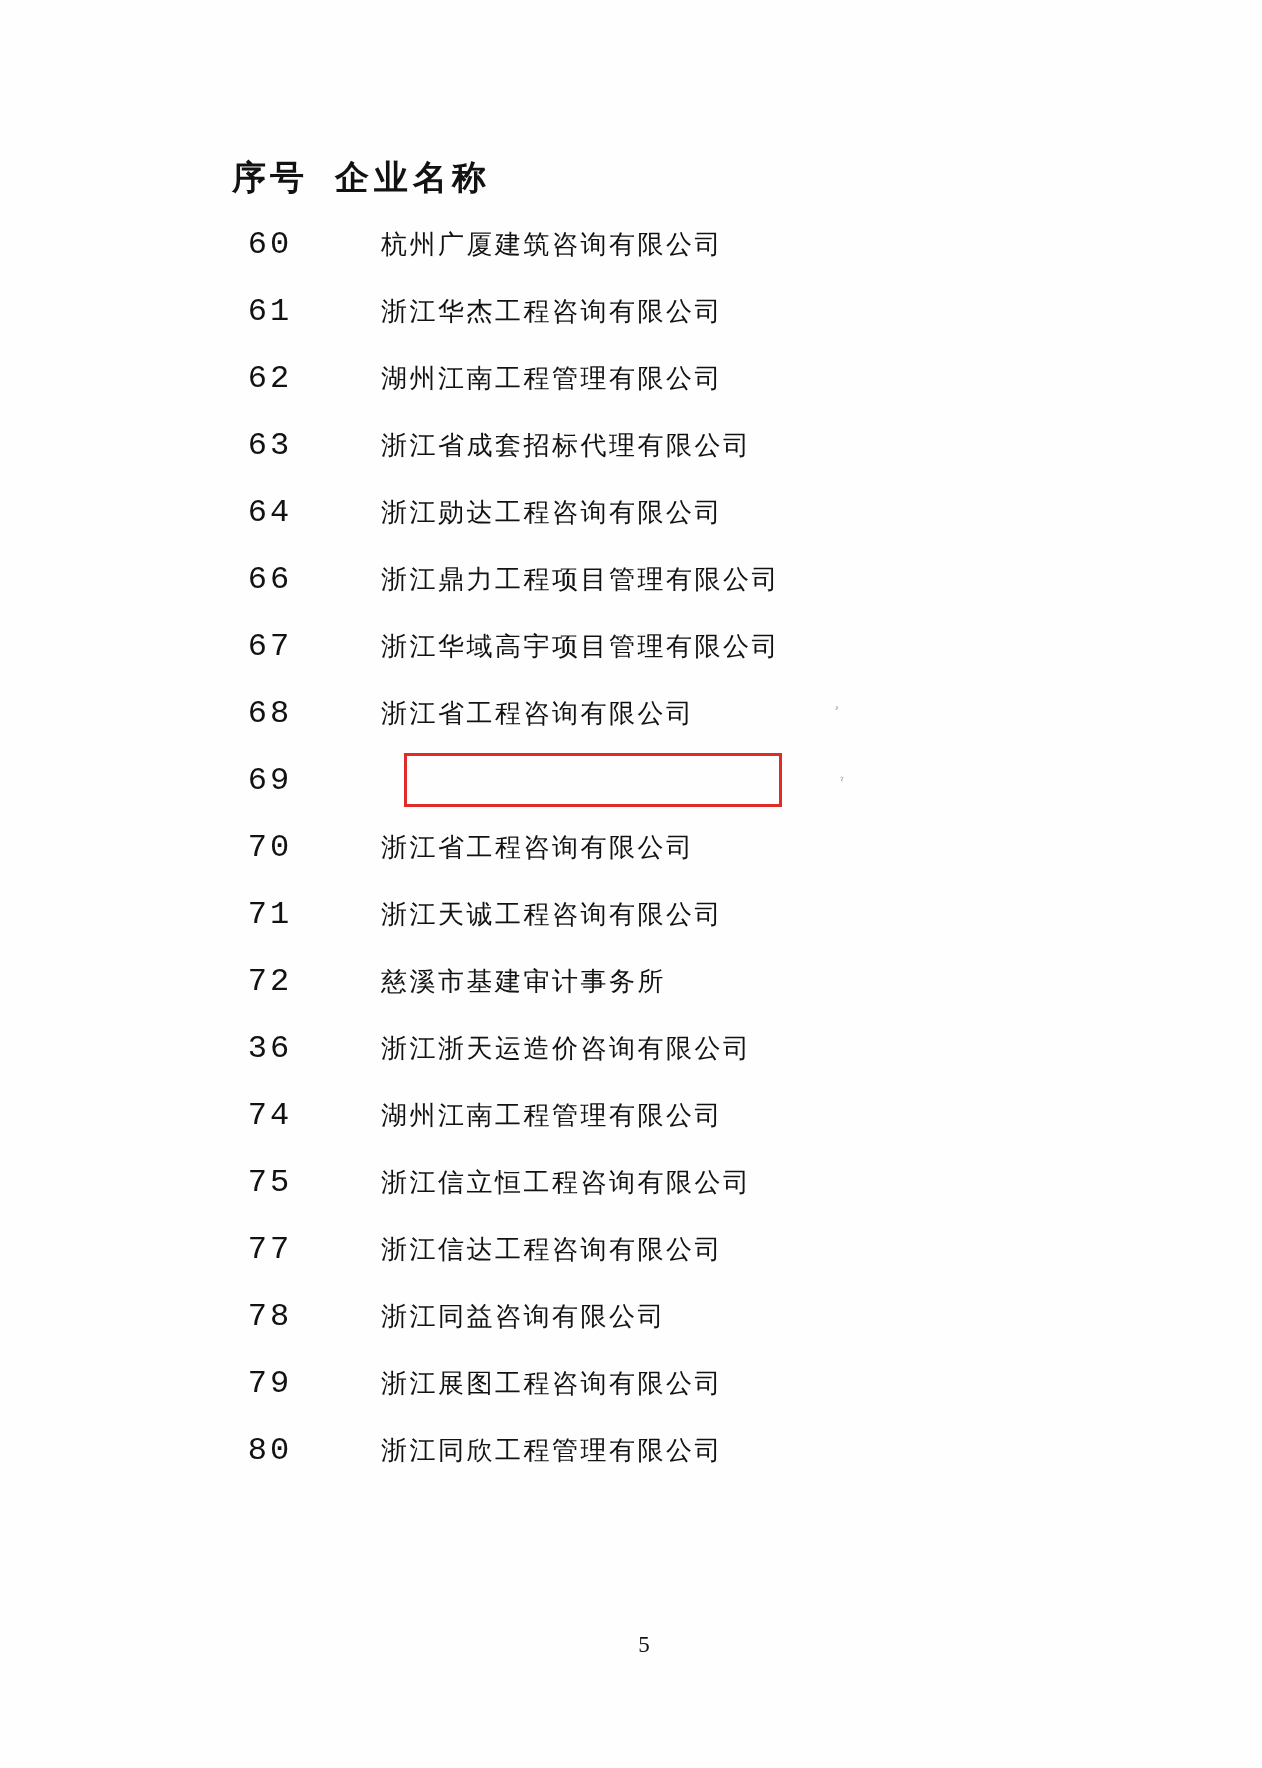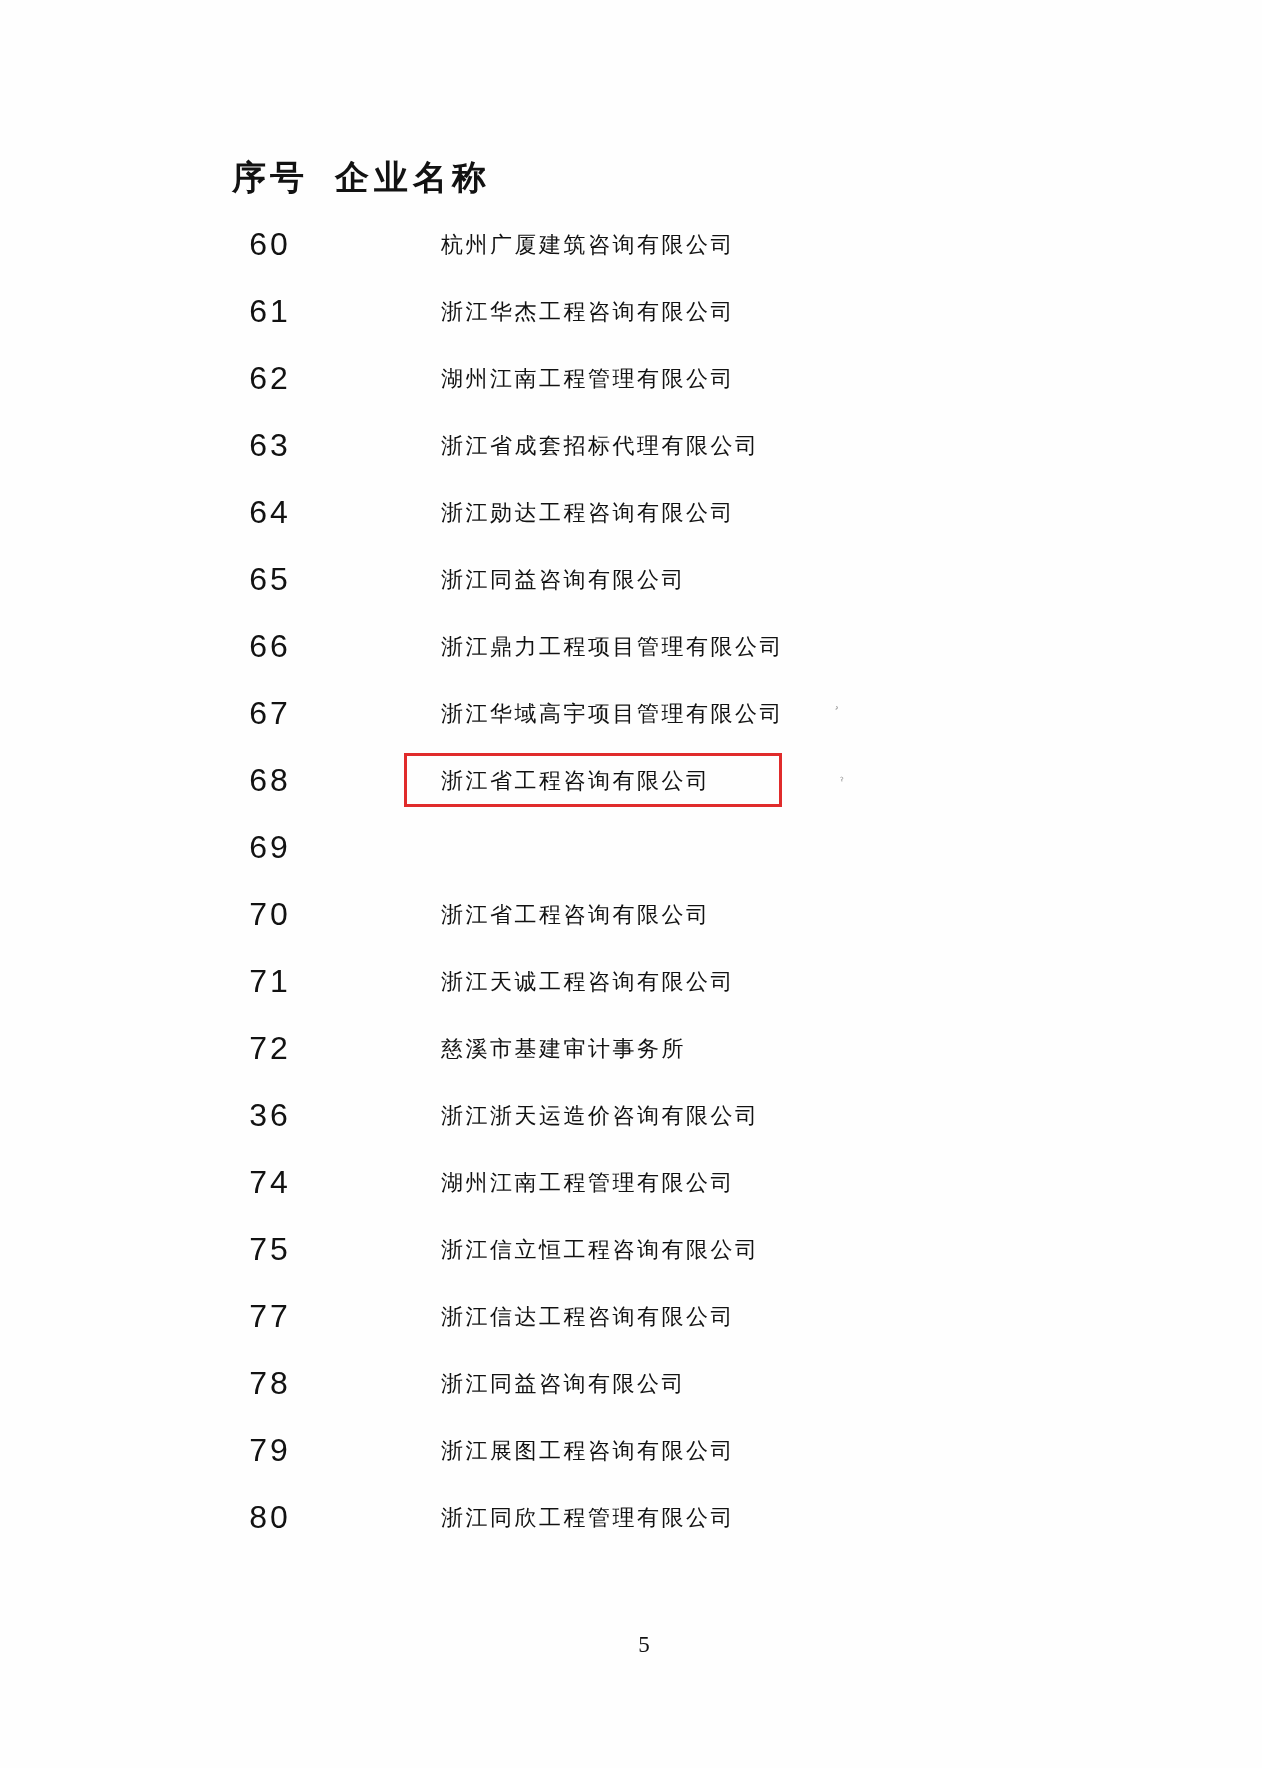--- a/index.html
+++ b/index.html
@@ -27,25 +27,25 @@
     display: flex;
     align-items: center;
     height: 67px;
   }
   .num {
     width: 130px;
     margin-left: 205px;
     text-align: center;
     font-size: 32px;
     letter-spacing: 3px;
-    font-family: Liberation Sans, sans-serif;
+    font-family: Liberation Mono, monospace;
   }
   .name {
-    margin-left: 106px;
-    font-size: 22px;
+    margin-left: 46px;
+    font-size: 26px;
     letter-spacing: 2.5px;
     white-space: nowrap;
   }
   .header-row .num {
     font-size: 34px;
     font-weight: 700;
     letter-spacing: 4px;
   }
   .name-hdr {
     font-size: 34px;
@@ -112,24 +112,20 @@
   <div class="row">
     <div class="num">63</div>
     <div class="name">浙江省成套招标代理有限公司</div>
   </div>
 
   <div class="row">
     <div class="num">64</div>
     <div class="name">浙江勋达工程咨询有限公司</div>
   </div>
 
-  <div class="row">
-    <div class="num">65</div>
-    <div class="name">浙江同益咨询有限公司</div>
-  </div>
 
   <div class="row">
     <div class="num">66</div>
     <div class="name">浙江鼎力工程项目管理有限公司</div>
   </div>
 
   <div class="row">
     <div class="num">67</div>
     <div class="name">浙江华域高宇项目管理有限公司</div>
   </div>

